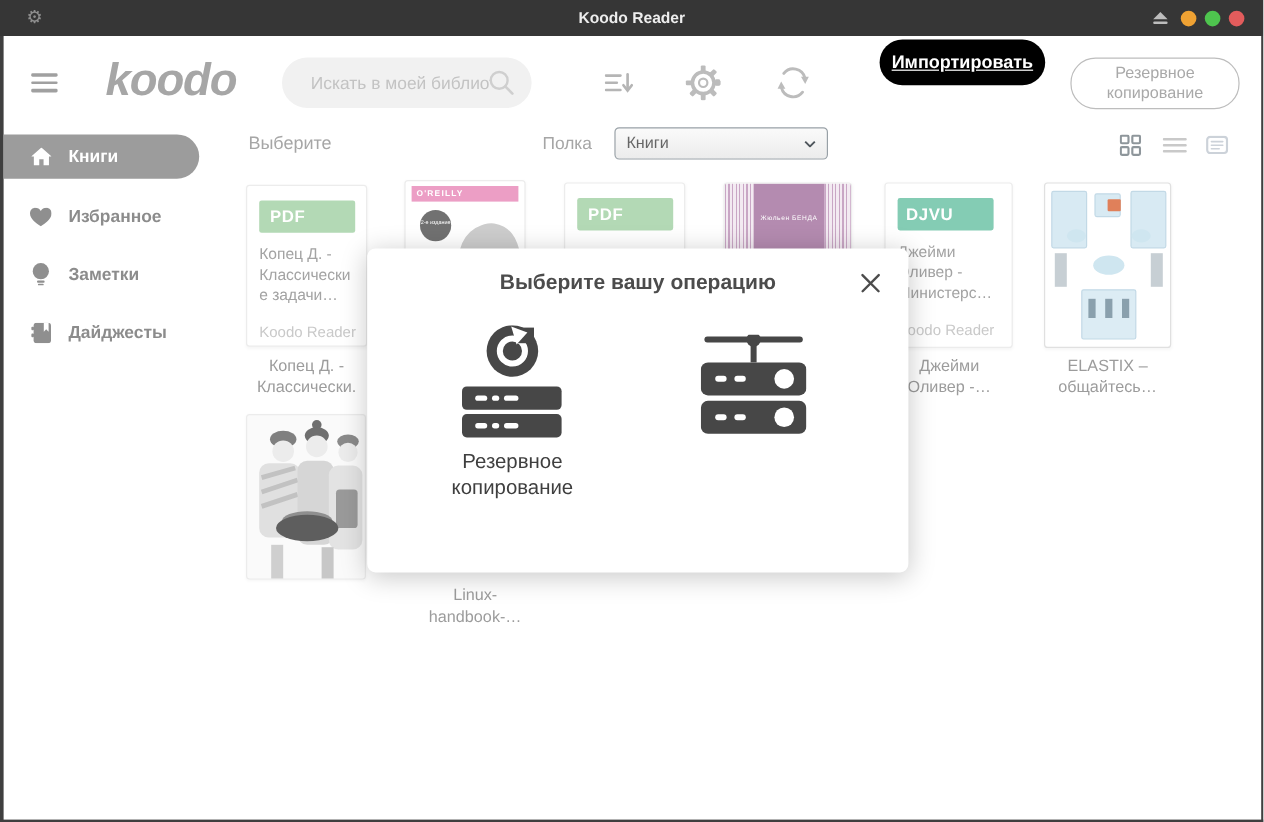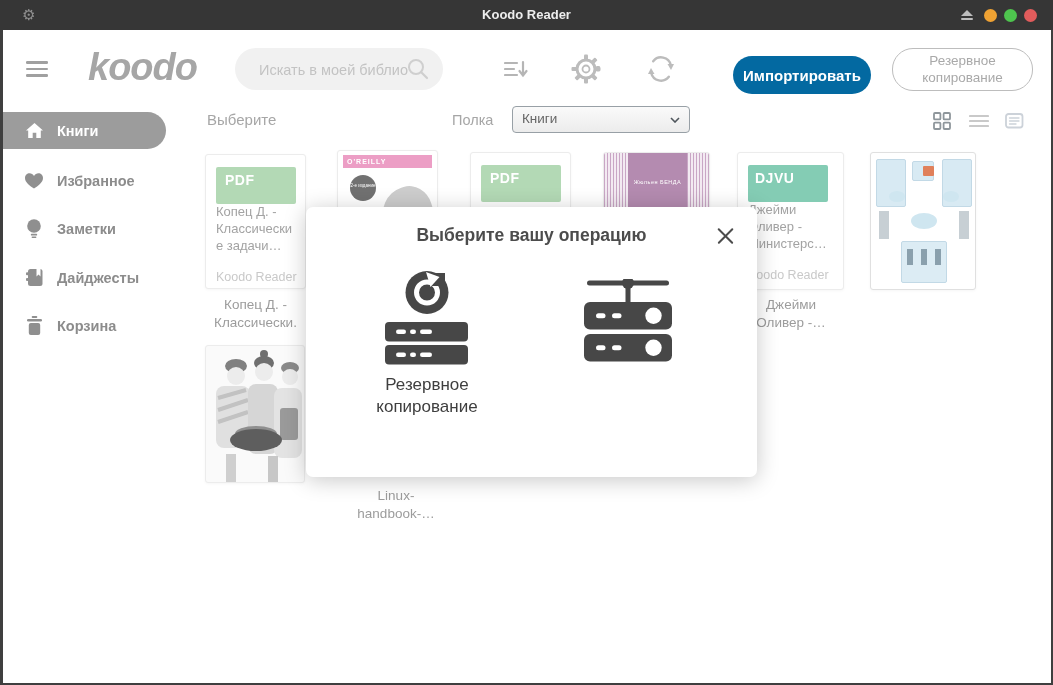--- a/index.html
+++ b/index.html
@@ -24,44 +24,44 @@
   .hamburger i{display:block;height:2.5px;background:#a0a0a0;border-radius:1.2px;margin-bottom:4.2px;}
   .logo{position:absolute;left:88px;top:46px;font-size:38px;font-weight:700;font-style:italic;
         color:#a6a6a6;letter-spacing:-1px;}
   .search{position:absolute;left:235px;top:48px;width:208px;height:42px;background:#f1f1f1;
           border-radius:21px;}
   .search input{position:absolute;left:22px;top:0;width:150px;height:42px;border:none;background:transparent;
           outline:none;font-size:14.5px;color:#8a8a8a;font-family:"Liberation Sans",sans-serif;}
   .search input::placeholder{color:#c3c3c3;opacity:1;}
   .search .mag{position:absolute;right:14px;top:10px;}
   .ticon{position:absolute;cursor:pointer;}
-  .btn-import{position:absolute;left:733px;top:56px;width:138px;height:38px;border-radius:19px;
-          background:#0369a1;color:#fff;font-size:15px;font-weight:600;display:flex;
-          align-items:center;justify-content:center;cursor:pointer;}
+  .btn-import{position:absolute;left:733px;top:33px;width:138px;height:38px;border-radius:19px;
+          background:#000000;color:#fff;font-size:15px;font-weight:600;display:flex;
+          align-items:center;justify-content:center;cursor:pointer;text-decoration:underline;}
   .btn-backup{position:absolute;left:892px;top:48px;width:139px;height:41px;border-radius:21px;
           border:1.5px solid #bdbdbd;background:#fff;color:#a9a9a9;font-size:13.5px;line-height:1.2;
           display:flex;align-items:center;justify-content:center;text-align:center;cursor:pointer;}
   
   .lbl-select{position:absolute;left:207px;top:111px;font-size:15px;color:#a6a6a6;cursor:pointer;}
   .lbl-shelf{position:absolute;left:452px;top:112px;font-size:14.5px;color:#a6a6a6;}
   .shelf-select{position:absolute;left:512px;top:106px;width:178px;height:27px;box-sizing:border-box;
           border:1.5px solid #98a0a6;border-radius:4px;background:linear-gradient(#fafafa,#ececec);
           font-size:13.5px;color:#666;line-height:24px;padding-left:9px;cursor:pointer;}
   .shelf-select svg{position:absolute;right:9px;top:10px;}
   .viewicons{position:absolute;top:112px;cursor:pointer;}
   
   .side-item{position:absolute;left:3px;width:180px;height:37px;display:flex;align-items:center;cursor:pointer;}
   .side-item .ic{width:18px;margin-left:22px;display:flex;justify-content:center;}
   .side-item .tx{margin-left:14px;font-size:14.5px;font-weight:600;color:#8c8c8c;}
   .side-item.active{width:163px;background:#9c9c9c;border-radius:0 19px 19px 0;}
   .side-item.active .tx{color:#fff;}
   
   .card{position:absolute;background:#fff;border:1px solid #ececec;border-radius:3px;
         box-shadow:0 1px 3px rgba(0,0,0,0.04);box-sizing:border-box;cursor:pointer;overflow:hidden;}
-  .badge{position:absolute;left:10px;top:12px;width:80px;height:37px;border-radius:2px;color:#fff;
+  .badge{position:absolute;left:10px;top:12px;width:80px;height:27px;border-radius:2px;color:#fff;
         font-size:14px;font-weight:700;line-height:27px;padding-left:9px;box-sizing:border-box;letter-spacing:.5px;}
   .badge.pdf{background:#b3d9b5;}
   .badge.djvu{background:#84ccb4;padding-left:7px;}
   .card .title{position:absolute;left:10px;top:48px;width:82px;font-size:13px;line-height:1.32;
         color:#a3a3a3;overflow-wrap:anywhere;}
   .card .author{position:absolute;left:10px;top:115px;width:88px;font-size:12.5px;color:#c9c9c9;
         white-space:nowrap;overflow:hidden;}
   .caption{position:absolute;font-size:13.5px;line-height:1.35;color:#9c9c9c;text-align:center;
         overflow-wrap:anywhere;cursor:pointer;}
   
@@ -244,30 +244,20 @@
     <span class="ic">
       <svg width="17" height="17">
           <rect x="2" y="0" width="14.5" height="17" rx="2.5" fill="#8f8f8f"></rect>
       <polygon points="10.5,0 14.5,0 14.5,7.5 12.5,5.4 10.5,7.5" fill="#fff"></polygon>
       <rect x="0" y="3.2" width="2.4" height="3" rx="1" fill="#8f8f8f"></rect>
       <rect x="0" y="9" width="2.4" height="3" rx="1" fill="#8f8f8f"></rect>
         </svg>
     </span>
     <span class="tx">Дайджесты</span>
   </div>
-  <div class="side-item" style="top:307px">
-    <span class="ic">
-      <svg width="15" height="19">
-          <rect x="4.7" y="0" width="5.6" height="2" rx="1" fill="#8f8f8f"></rect>
-      <rect x="0" y="3" width="15" height="2.6" rx="1.3" fill="#8f8f8f"></rect>
-      <rect x="1.8" y="7" width="11.4" height="12" rx="2" fill="#8f8f8f"></rect>
-        </svg>
-    </span>
-    <span class="tx">Корзина</span>
-  </div>
 
   <div class="card" style="left:205px;top:154px;width:101px;height:135px">
     <div class="badge pdf">PDF</div>
     <div class="title">Копец Д. - Классические задачи…</div>
     <div class="author">Koodo Reader</div>
   </div>
   <div class="caption" style="left:203px;top:296px;width:105px">Копец Д. - Классически.</div>
 
   <div class="card" style="left:337px;top:150px;width:101px;height:140px">
     <div class="oreilly-band">O'REILLY</div>
@@ -303,20 +293,21 @@
     <div class="elx-cloud" style="left:40px;top:60px;width:26px;height:16px"></div>
     <div class="elx-cloud" style="left:18px;top:38px;width:16px;height:11px"></div>
     <div class="elx-cloud" style="left:72px;top:38px;width:16px;height:11px"></div>
     <div class="elx" style="left:30px;top:88px;width:46px;height:42px;background:#dcecf4"></div>
     <div class="elx-bar" style="left:36px;top:96px;width:6px;height:16px"></div>
     <div class="elx-bar" style="left:50px;top:96px;width:6px;height:16px"></div>
     <div class="elx-bar" style="left:64px;top:96px;width:6px;height:16px"></div>
     <div class="elx-bar" style="left:8px;top:58px;width:10px;height:28px;background:#c7cfd4"></div>
     <div class="elx-bar" style="left:88px;top:58px;width:10px;height:28px;background:#c7cfd4"></div>
   </div>
+  <div class="caption" style="left:868px;top:296px;width:110px">ELASTIX – общайтесь…</div>
 
   <div class="card" style="left:205px;top:345px;width:100px;height:138px;background:#fafafa">
     <svg width="100" height="138">
       <ellipse cx="30" cy="20" rx="11" ry="7" fill="#808080"></ellipse>
       <circle cx="58" cy="8" r="4" fill="#6f6f6f"></circle>
       <ellipse cx="58" cy="17" rx="10" ry="7" fill="#6f6f6f"></ellipse>
       <ellipse cx="84" cy="22" rx="9" ry="6" fill="#8a8a8a"></ellipse>
       <circle cx="30" cy="30" r="9" fill="#ececec"></circle>
       <circle cx="58" cy="26" r="9" fill="#ececec"></circle>
       <circle cx="84" cy="31" r="8" fill="#ececec"></circle>

